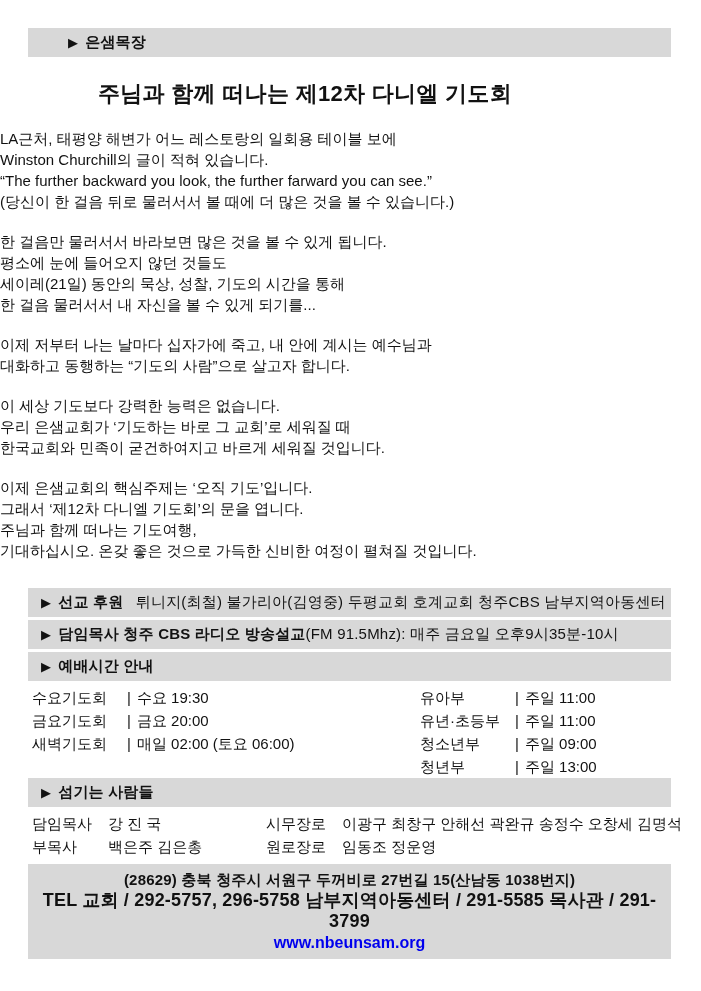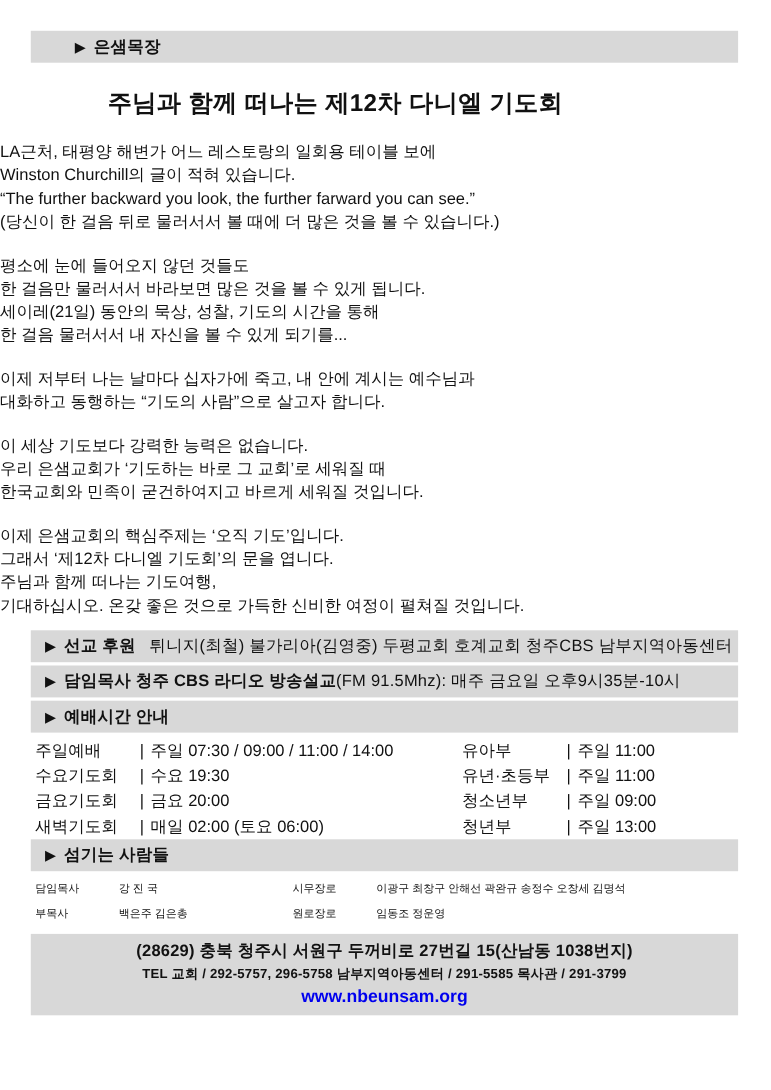--- a/index.html
+++ b/index.html
@@ -25,53 +25,53 @@
   .bar-top{margin-top:28px;padding-left:40px;}
   .title{
     margin:22px 0 0 98px;
     font-size:22px;
     font-weight:bold;
     letter-spacing:0.3px;
   }
   .article{font-size:15px;line-height:21px;}
   .article p{margin:19px 0 0 0;}
   .ln{display:block;white-space:nowrap;}
-  .info-gap{margin-top:12px;}
+  .info-gap{margin-top:27px;}
   .bar+.bar{margin-top:3px;}
   .worship{
     display:flex;
     margin:5px 30px 0 32px;
     font-size:15px;
     line-height:23px;
   }
   .wcol-left{width:368px;}
   .wcol-right{flex:1;padding-left:20px;}
   .wrow{white-space:nowrap;}
   .jl{display:inline-block;text-align-last:justify;vertical-align:top;}
   .wl{width:88px;}
   .sep{padding:0 6px 0 7px;}
   .people{
     margin:5px 30px 2px 32px;
-    font-size:10px;
+    font-size:15px;
     line-height:23px;
   }
   .prow{white-space:nowrap;}
   .role{width:66px;}
   .pname1{display:inline-block;width:158px;margin-left:10px;}
   .role2{width:64px;}
   .pname2{margin-left:12px;}
   .footer{
     margin:6px 30px 0 28px;
     background:#d8d8d8;
     text-align:center;
     padding:5px 0 6px 0;
     font-weight:bold;
   }
   .footer .addr{font-size:15px;line-height:21px;letter-spacing:0.2px;}
-  .footer .tel{font-size:12px;line-height:21px;letter-spacing:0.2px;}
+  .footer .tel{font-size:18px;line-height:21px;letter-spacing:0.2px;}
   .footer a.url{
     display:inline-block;
     margin-top:1px;
     font-size:16px;
     line-height:20px;
     color:#0000ee;
     text-decoration:none;
   }
 </style>
 </head>
@@ -86,22 +86,22 @@
   <div class="title">주님과 함께 떠나는 제12차 다니엘 기도회</div>
 
   <div class="article">
     <p>
       <span class="ln">LA근처, 태평양 해변가 어느 레스토랑의 일회용 테이블 보에</span>
       <span class="ln">Winston Churchill의 글이 적혀 있습니다.</span>
       <span class="ln">“The further backward you look, the further farward you can see.”</span>
       <span class="ln">(당신이 한 걸음 뒤로 물러서서 볼 때에 더 많은 것을 볼 수 있습니다.)</span>
     </p>
     <p>
+      <span class="ln">한 걸음만 물러서서 바라보면 많은 것을 볼 수 있게 됩니다.</span>
       <span class="ln">평소에 눈에 들어오지 않던 것들도</span>
-      <span class="ln">한 걸음만 물러서서 바라보면 많은 것을 볼 수 있게 됩니다.</span>
       <span class="ln">세이레(21일) 동안의 묵상, 성찰, 기도의 시간을 통해</span>
       <span class="ln">한 걸음 물러서서 내 자신을 볼 수 있게 되기를...</span>
     </p>
     <p>
       <span class="ln">이제 저부터 나는 날마다 십자가에 죽고, 내 안에 계시는 예수님과</span>
       <span class="ln">대화하고 동행하는 “기도의 사람”으로 살고자 합니다.</span>
     </p>
     <p>
       <span class="ln">이 세상 기도보다 강력한 능력은 없습니다.</span>
       <span class="ln">우리 은샘교회가 ‘기도하는 바로 그 교회’로 세워질 때</span>
@@ -123,23 +123,20 @@
   <div class="bar">
     <span class="arrow">▶</span><span>담임목사 청주 CBS 라디오 방송설교</span><span class="reg">(FM 91.5Mhz): 매주 금요일 오후9시35분-10시</span>
   </div>
 
   <div class="bar">
     <span class="arrow">▶</span><span>예배시간 안내</span>
   </div>
 
   <div class="worship">
     <div class="wcol-left">
-      <div class="wrow">
-        <span class="jl wl">주일예배</span><span class="sep">|</span><span>주일 07:30 / 09:00 / 11:00 / 14:00</span>
-      </div>
       <div class="wrow">
         <span class="jl wl">수요기도회</span><span class="sep">|</span><span>수요 19:30</span>
       </div>
       <div class="wrow">
         <span class="jl wl">금요기도회</span><span class="sep">|</span><span>금요 20:00</span>
       </div>
       <div class="wrow">
         <span class="jl wl">새벽기도회</span><span class="sep">|</span><span>매일 02:00 (토요 06:00)</span>
       </div>
     </div>

